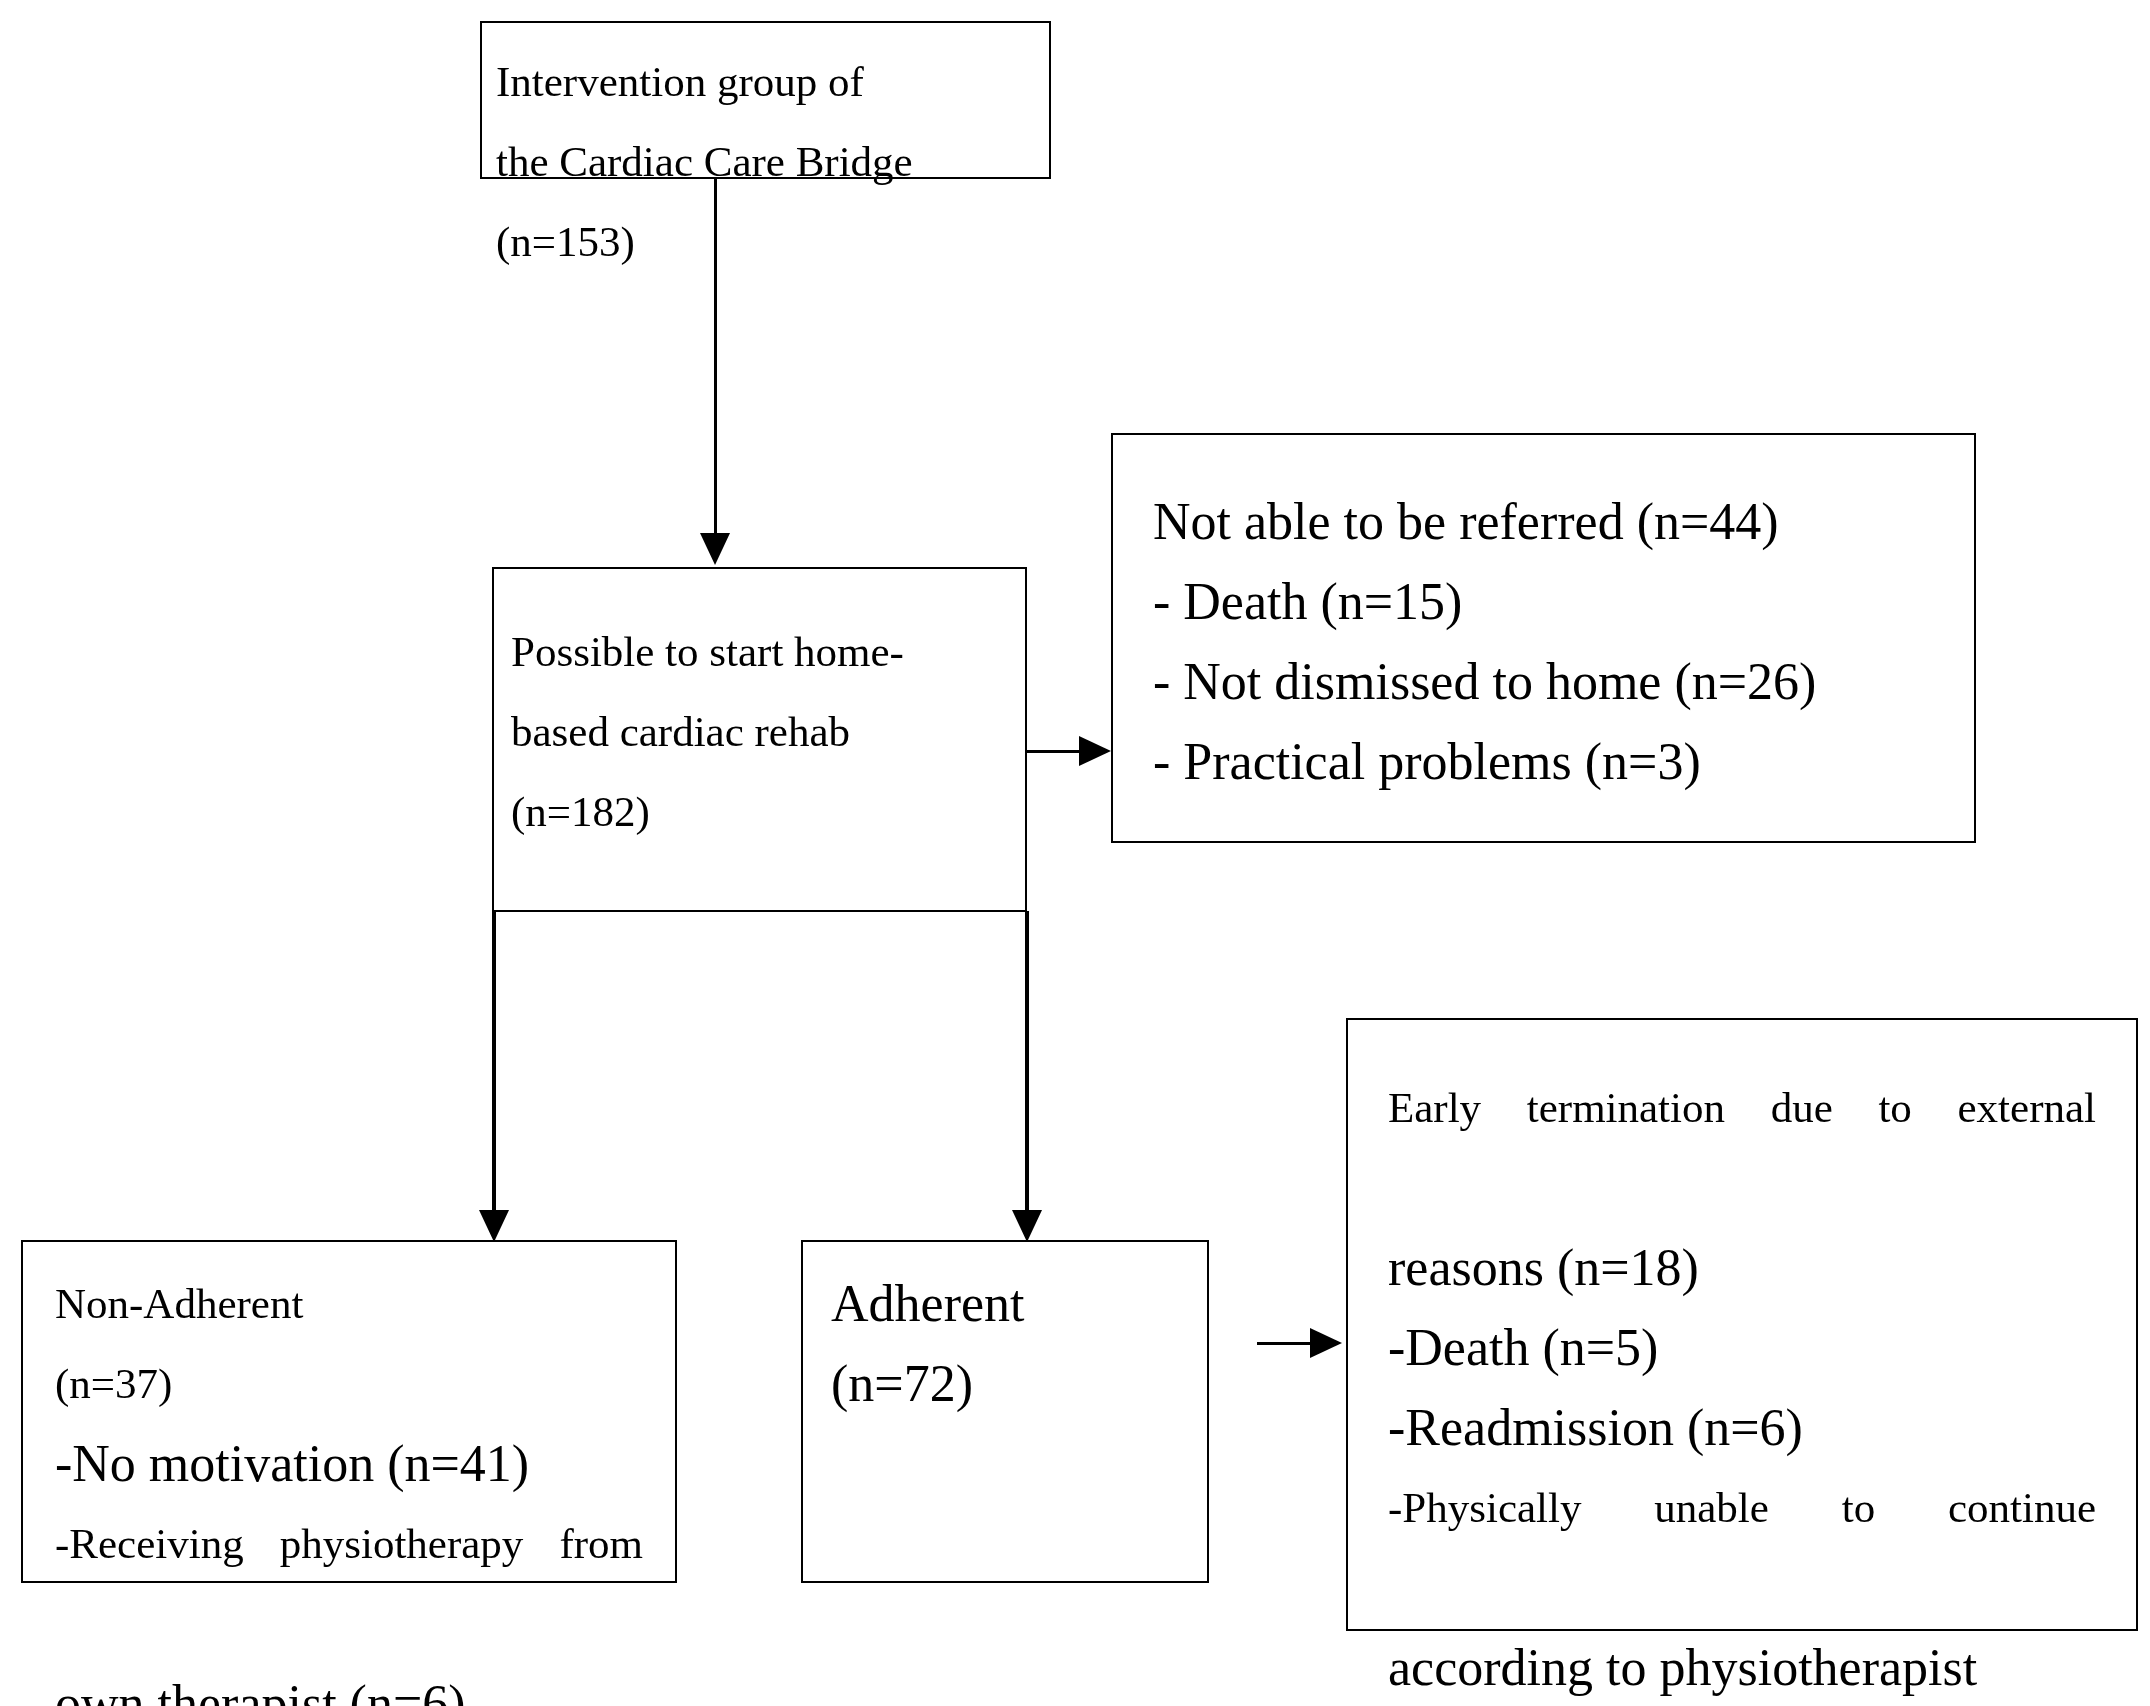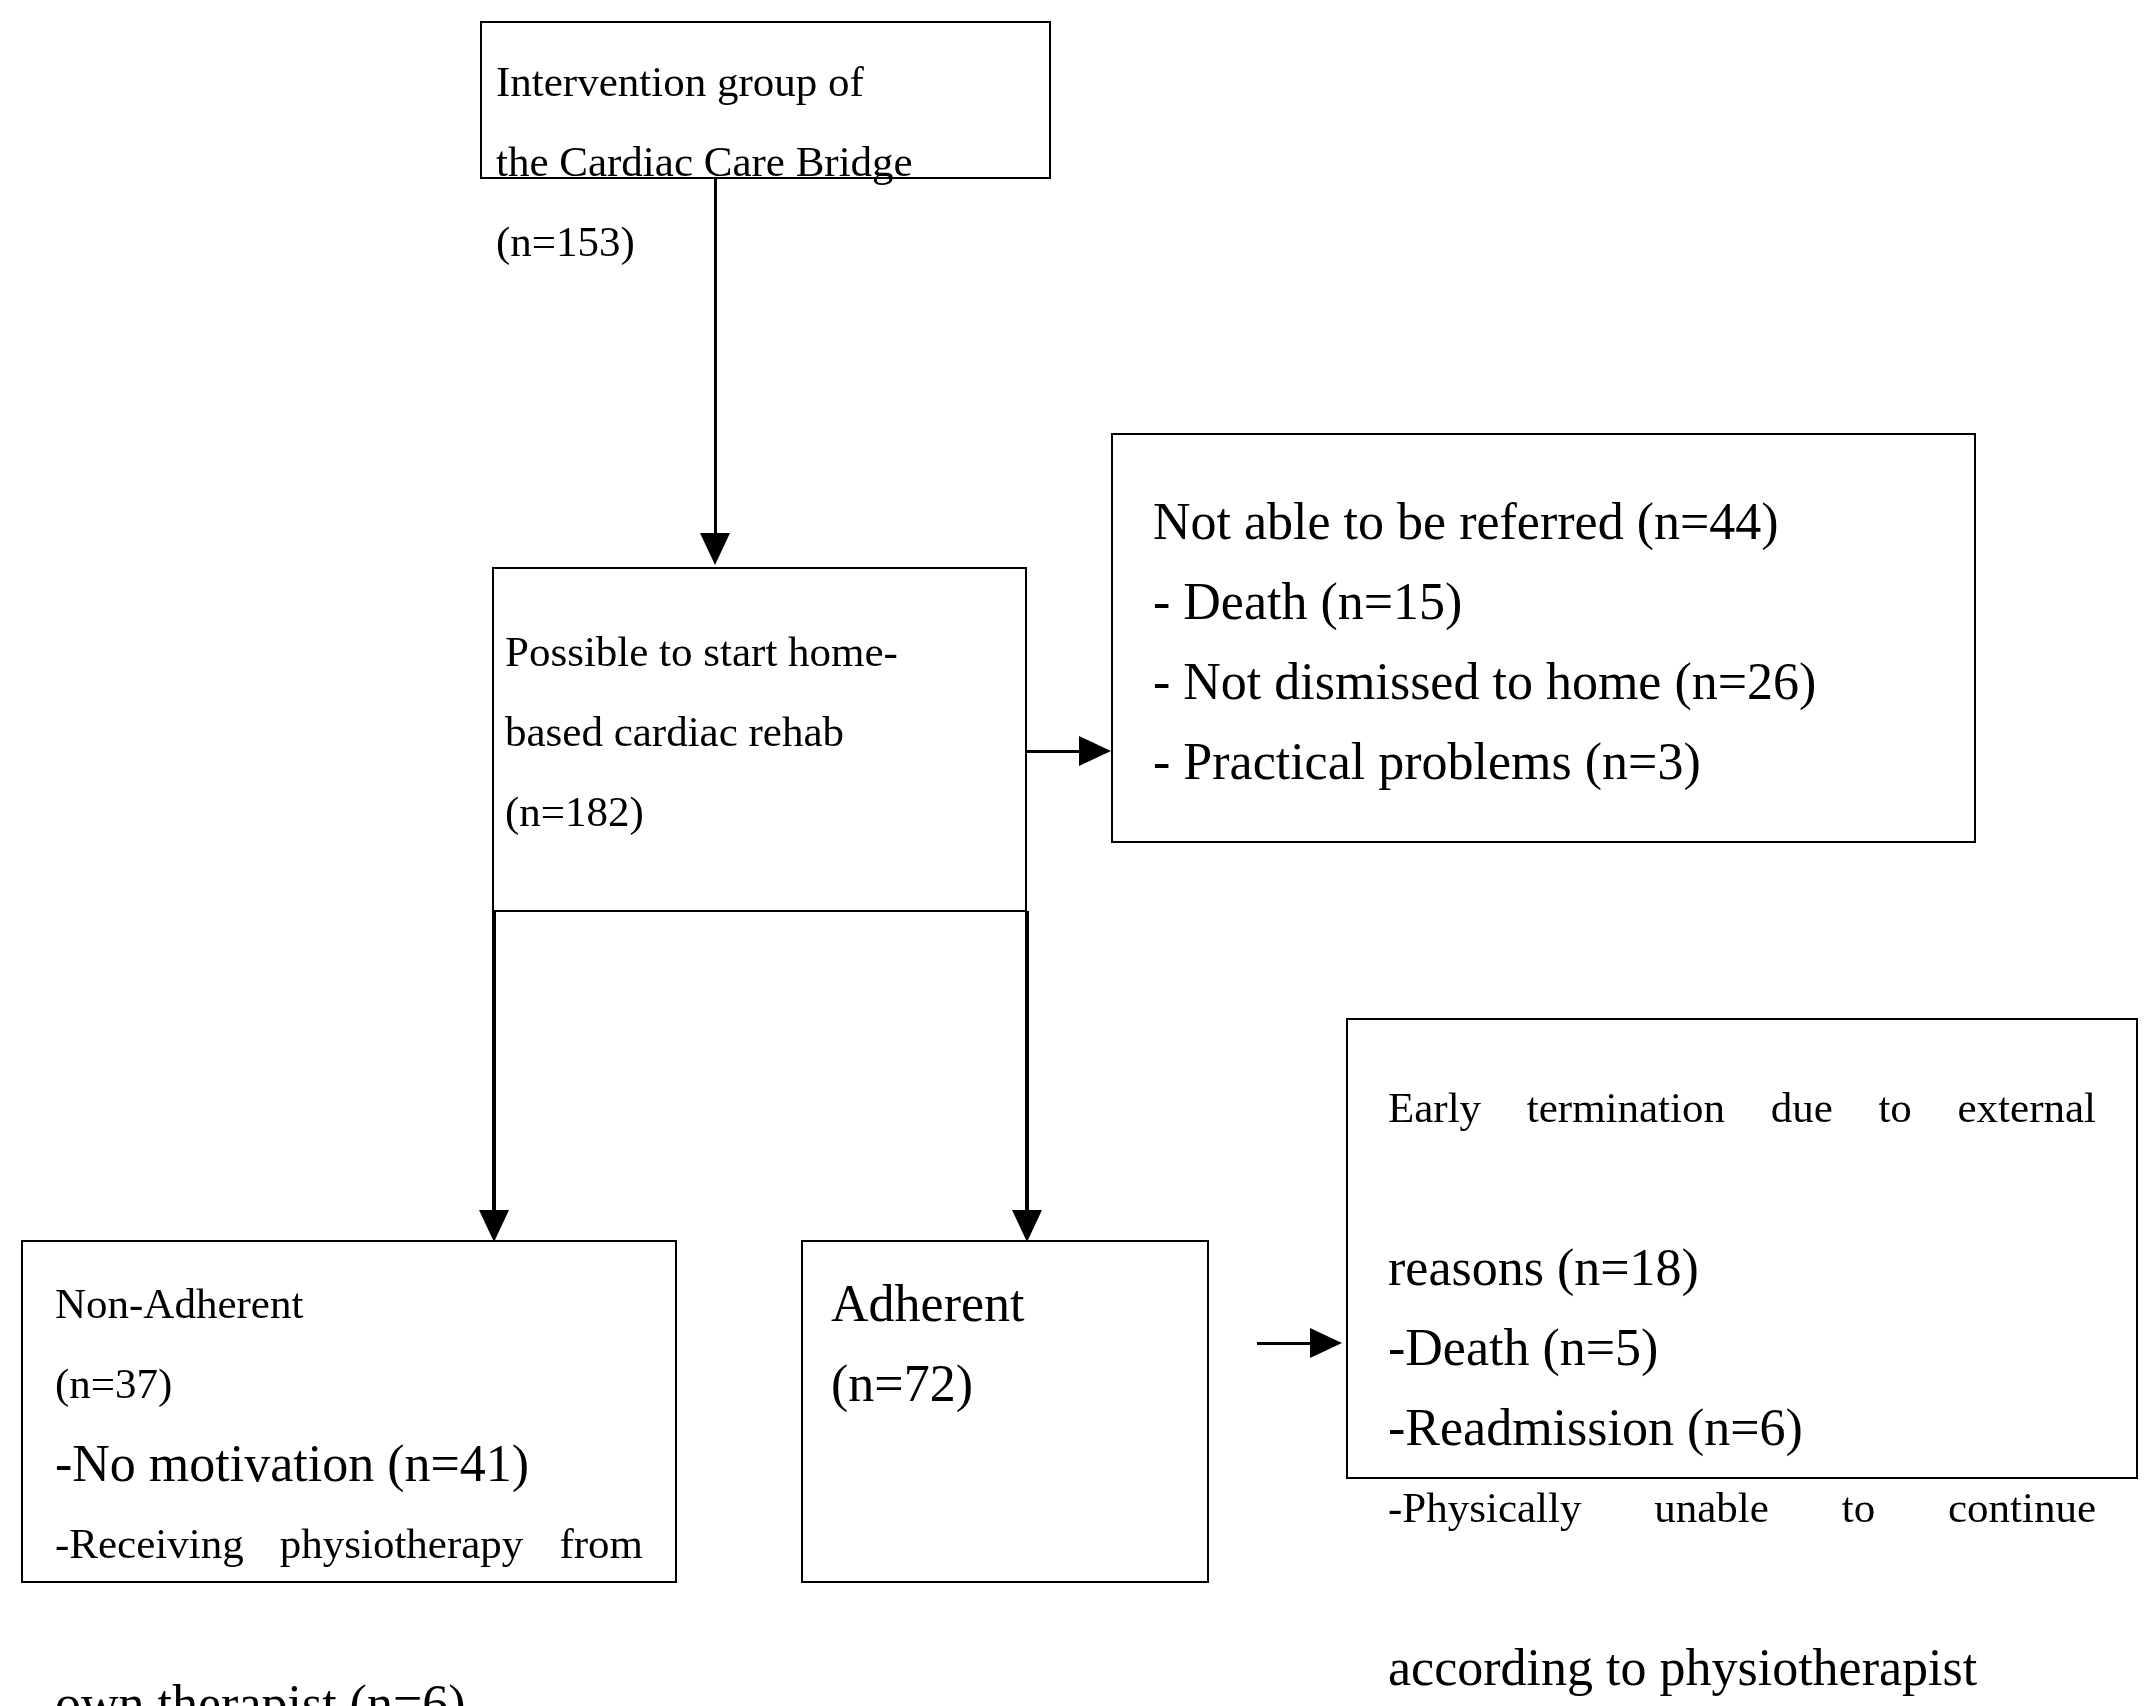--- a/index.html
+++ b/index.html
@@ -83,21 +83,21 @@
       <div class="line">Intervention group of</div>
       <div class="line">the Cardiac Care Bridge</div>
       <div class="line">(n=153)</div>
     </div>
   </div>
 
   <div class="v-line" style="left:714px; top:178px; height:357px;"></div>
   <div class="arrow-down" style="left:700px; top:533px;"></div>
 
   <div class="box" style="left:492px; top:567px; width:535px; height:345px;">
-    <div class="box-inner" style="top:43px; padding:0 11px;">
+    <div class="box-inner" style="top:43px; padding:0 17px;">
       <div class="line">Possible to start home-</div>
       <div class="line">based cardiac rehab</div>
       <div class="line">(n=182)</div>
     </div>
   </div>
 
   <div class="h-line" style="left:1027px; top:750px; width:57px;"></div>
   <div class="arrow-right" style="left:1079px; top:736px;"></div>
 
   <div class="box" style="left:1111px; top:433px; width:865px; height:410px;">
@@ -127,21 +127,21 @@
 
   <div class="box" style="left:801px; top:1240px; width:408px; height:343px;">
     <div class="box-inner" style="top:22px; padding:0 28px;">
       <div class="line-left">Adherent (n=72)</div>
     </div>
   </div>
 
   <div class="h-line" style="left:1257px; top:1342px; width:57px;"></div>
   <div class="arrow-right" style="left:1310px; top:1328px;"></div>
 
-  <div class="box" style="left:1346px; top:1018px; width:792px; height:461px;">
+  <div class="box" style="left:1346px; top:1018px; width:792px; height:613px;">
     <div class="box-inner" style="top:48px; padding:0 40px;">
       <div class="line-just">Early termination due to external</div>
       <div class="line-left">reasons (n=18)</div>
       <div class="line-left">-Death (n=5)</div>
       <div class="line-left">-Readmission (n=6)</div>
       <div class="line-just">-Physically unable to continue</div>
       <div class="line-left">according to physiotherapist (n=5)</div>
 
     </div>
   </div>

